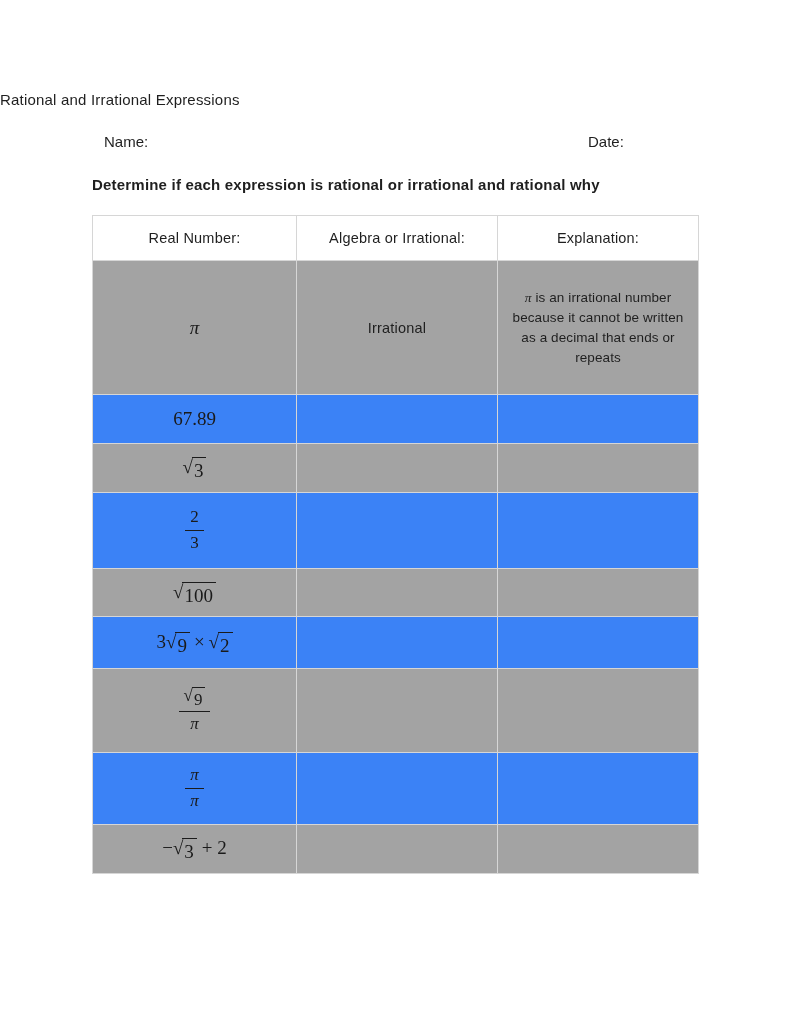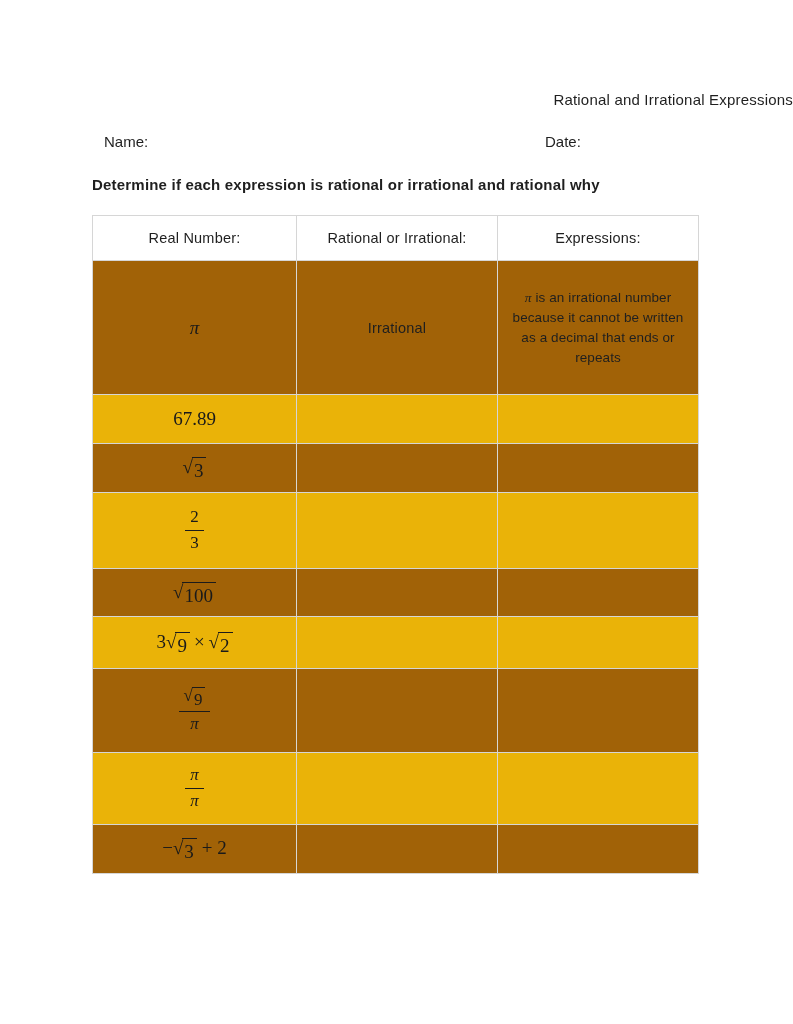--- a/index.html
+++ b/index.html
@@ -5,41 +5,41 @@
   html,body{margin:0;padding:0;background:#ffffff;}
   .page{
     position:relative;
     width:793px;height:1024px;
     background:#ffffff;
     font-family:"Liberation Sans",sans-serif;
     color:#1f1f1f;
     overflow:hidden;
   }
   
-  .title-block{position:absolute;top:90px;left:0;width:100%;text-align:right;}
+  .title-block{position:absolute;top:90px;left:0;width:100%;text-align:left;}
   .title-line{font-size:15px;line-height:20px;letter-spacing:.2px;}
   .meta-name{position:absolute;top:133px;left:92px;font-size:15px;margin-left:12px;}
-  .meta-date{position:absolute;top:133px;left:545px;font-size:15px;}
+  .meta-date{position:absolute;top:133px;left:588px;font-size:15px;}
   .instruction{position:absolute;top:176px;left:92px;font-size:15px;font-weight:bold;letter-spacing:.2px;}
 
   
   table.ws{
     position:absolute;top:215px;left:92px;
     width:606px;border-collapse:collapse;table-layout:fixed;border-radius:24px;
   }
   table.ws th,table.ws td{
     border:1px solid #d6d6d6;
     text-align:center;vertical-align:middle;
     padding:2px 8px;
   }
   table.ws th{
     font-weight:normal;font-size:14.5px;letter-spacing:.2px;background:#ffffff;
   }
-  tr.shade td{background:#a16207;}
-  tr.plain td{background:#eab308;}
+  tr.shade td{background:#a3a3a3;}
+  tr.plain td{background:#3b82f6;}
 
   
   .math{font-family:"Liberation Serif",serif;font-size:19px;color:#1a1a1a;}
   .pi{font-family:"Liberation Serif",serif;font-style:italic;}
   .sqrt{display:inline-flex;align-items:flex-start;white-space:nowrap;}
   .sqrt .sign{line-height:1;}
   .sqrt .rad{line-height:1;border-top:1.4px solid #1b1b1b;margin-left:-1px;padding:3px 3px 0 2px;}
   .frac{display:inline-flex;flex-direction:column;align-items:center;font-size:17px;vertical-align:middle;}
   .frac .num{border-bottom:1.4px solid #1b1b1b;padding:0 5px 3px;line-height:1.1;display:inline-flex;align-items:flex-start;}
   .frac .den{padding-top:3px;line-height:1.1;}
@@ -66,22 +66,22 @@
   <table class="ws">
     <colgroup>
         <col style="width:204px">
         <col style="width:201px">
         <col style="width:201px">
       </colgroup>
 
     <tbody>
         <tr style="height:45px">
       <th>Real Number:</th>
-      <th>Rational or Irrational:</th>
-      <th>Expressions:</th>
+      <th>Algebra or Irrational:</th>
+      <th>Explanation:</th>
     </tr>
 
     <tr class="shade" style="height:134px">
       <td class="math"><span class="pi">π</span></td>
       <td><span class="classification-text">Irrational</span></td>
       <td>
         <div class="explanation-text"><span class="pi">π</span><span> is an irrational number because it cannot be written as a decimal that ends or repeats</span></div>
       </td>
     </tr>
 

